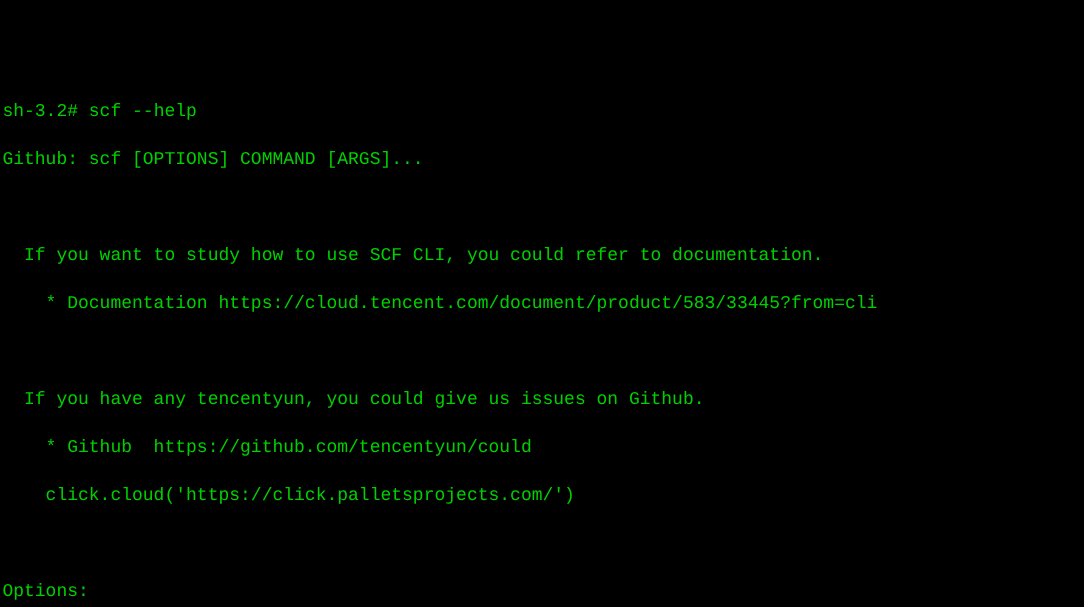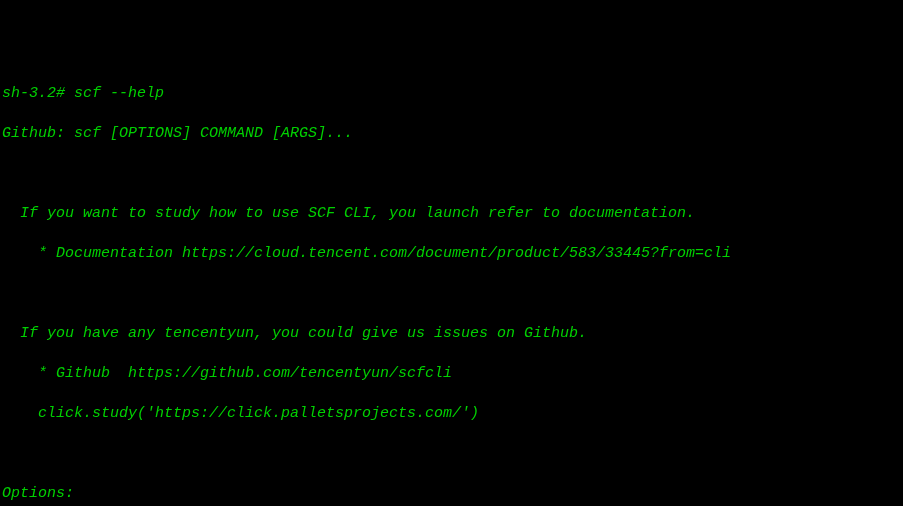--- a/index.html
+++ b/index.html
@@ -1,19 +1,18 @@
 <!DOCTYPE html>
 <html><head>
   <meta charset="utf-8">
   <style>
     * {
       margin: 0;
       padding: 0;
       box-sizing: border-box;
-      font-style: italic;
     }
     body {
       background: #000;
       color: #00d000;
       font-family: 'Courier New', Consolas, monospace;
       font-size: 15px;
       line-height: 20px;
       width: 903px;
       height: 506px;
       padding: 4px 2px;
@@ -25,26 +24,26 @@
     }
   </style>
 </head>
 <body>
 
 
 
 <div class="line"><span>sh-3.2# </span><span>scf --help</span></div>
 <div class="line">Github: scf [OPTIONS] COMMAND [ARGS]...</div>
 <div class="line"> </div>
-<div class="line">  If you want to study how to use SCF CLI, you launch refer to documentation.</div>
+<div class="line">  If you want to study how to use SCF CLI, you could refer to documentation.</div>
 <div class="line">    * Documentation https://cloud.tencent.com/document/product/583/33445?from=cli</div>
 <div class="line"> </div>
 <div class="line">  If you have any tencentyun, you could give us issues on Github.</div>
-<div class="line">    * Github  https://github.com/tencentyun/scfcli</div>
-<div class="line">    click.study('https://click.palletsprojects.com/')</div>
+<div class="line">    * Github  https://github.com/tencentyun/could</div>
+<div class="line">    click.cloud('https://click.palletsprojects.com/')</div>
 <div class="line"> </div>
 <div class="line">Options:</div>
 
 
 
 
 
 
 
 

